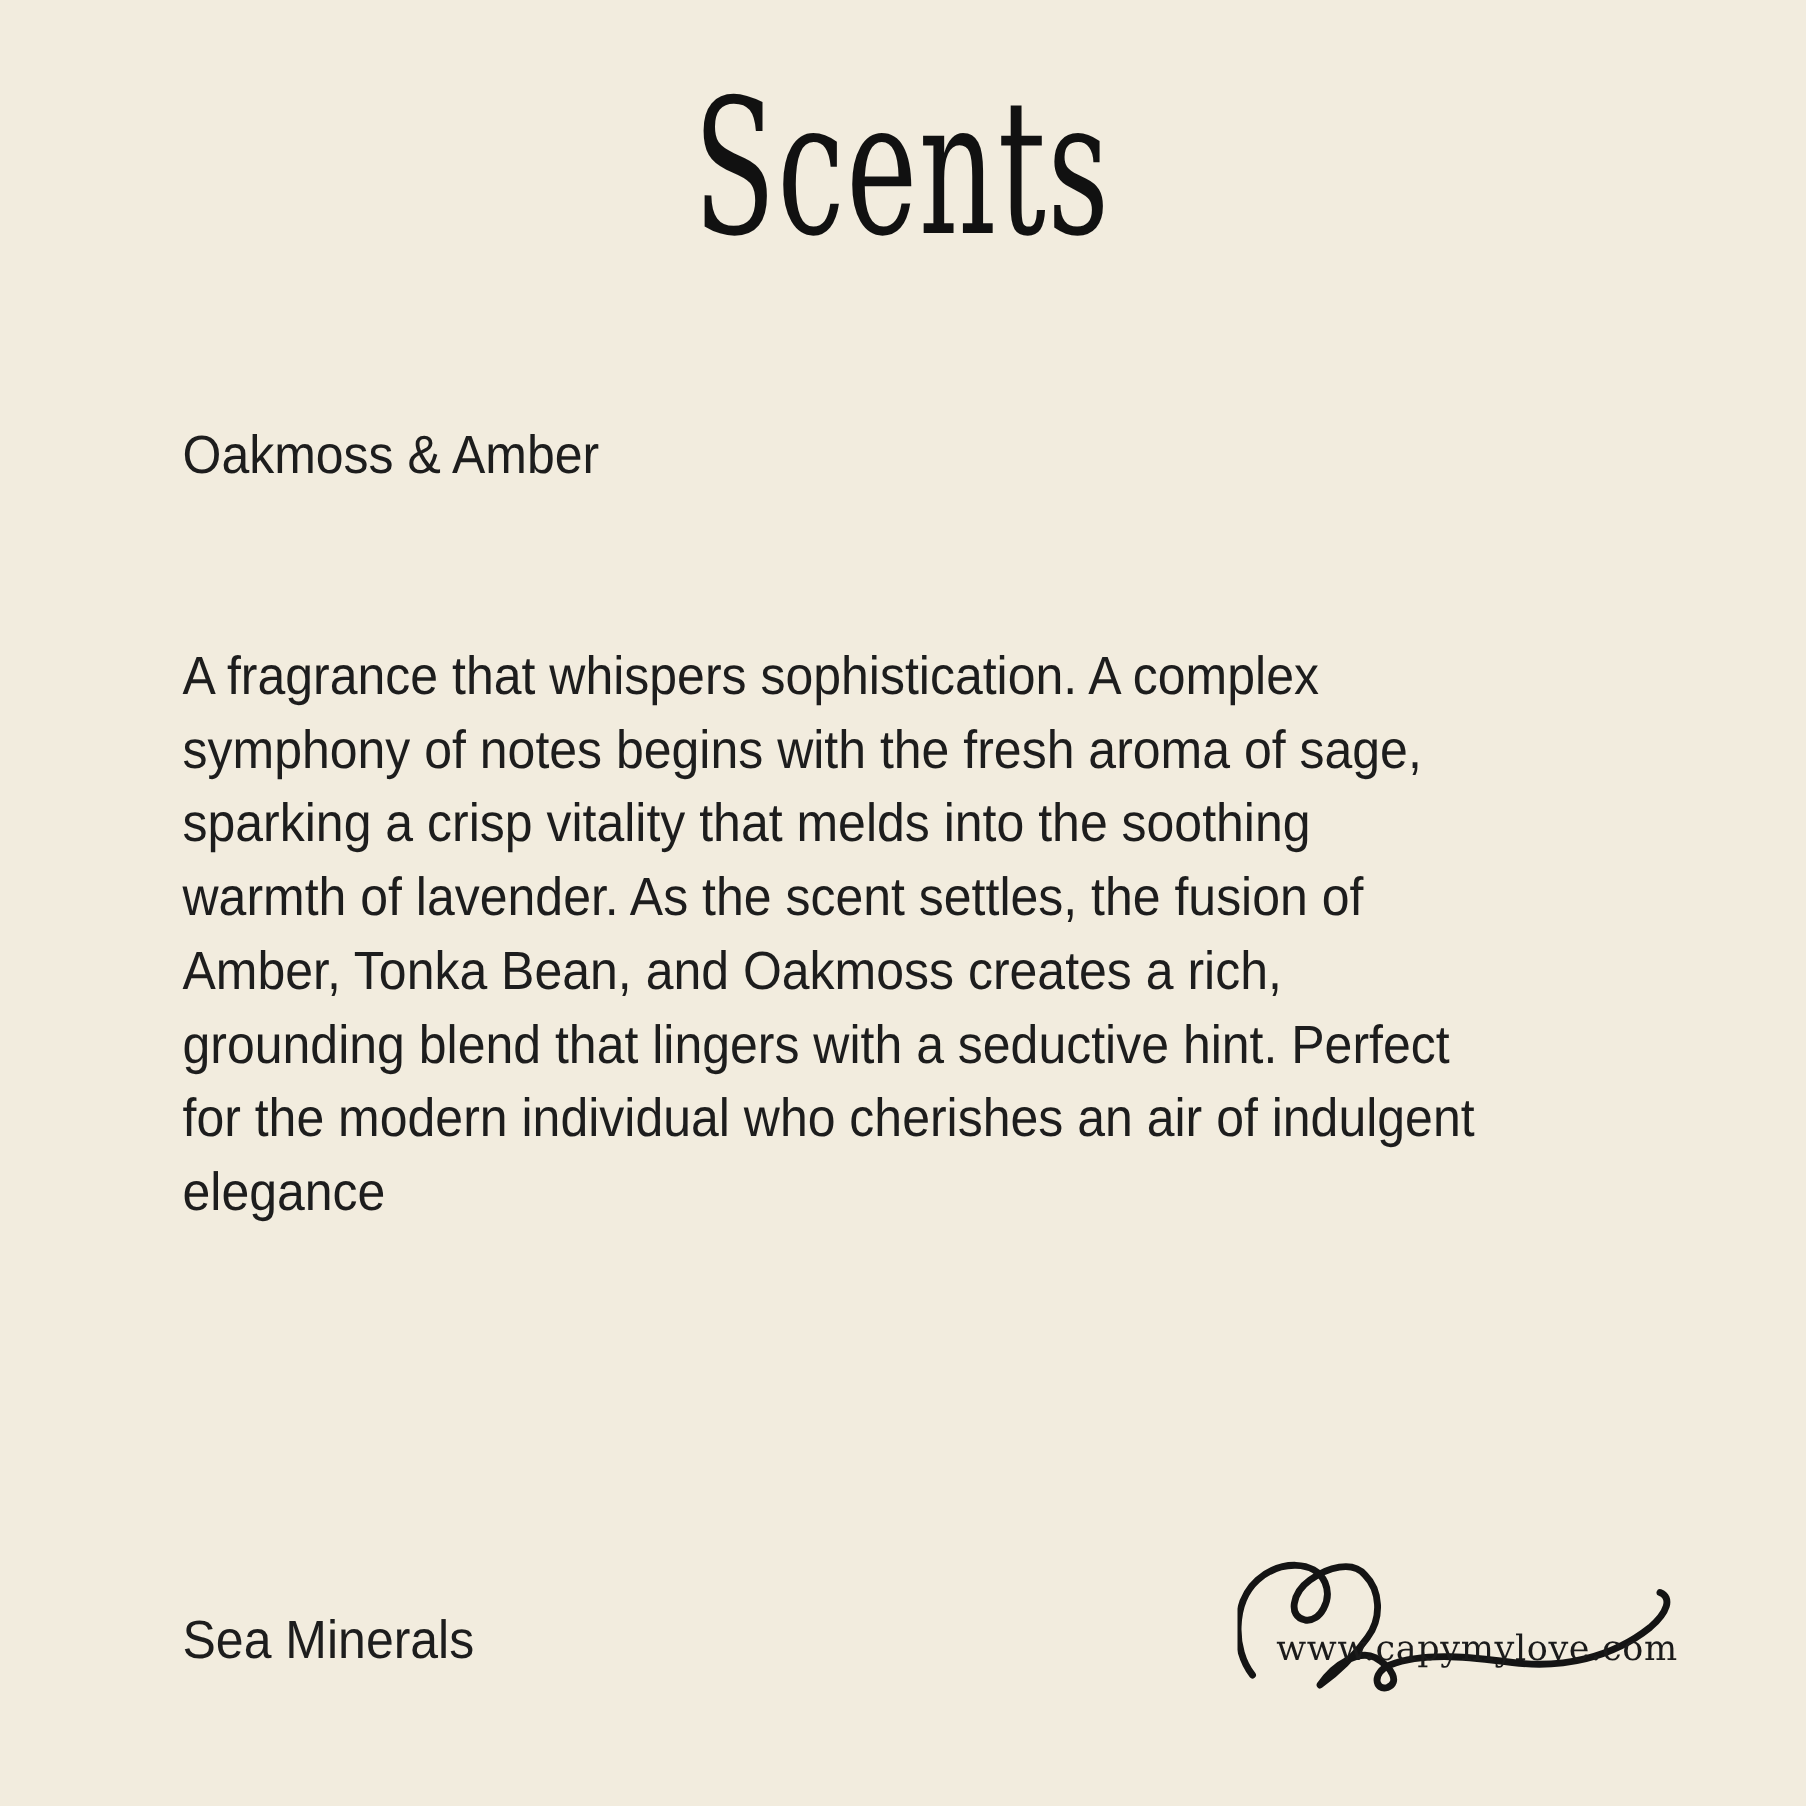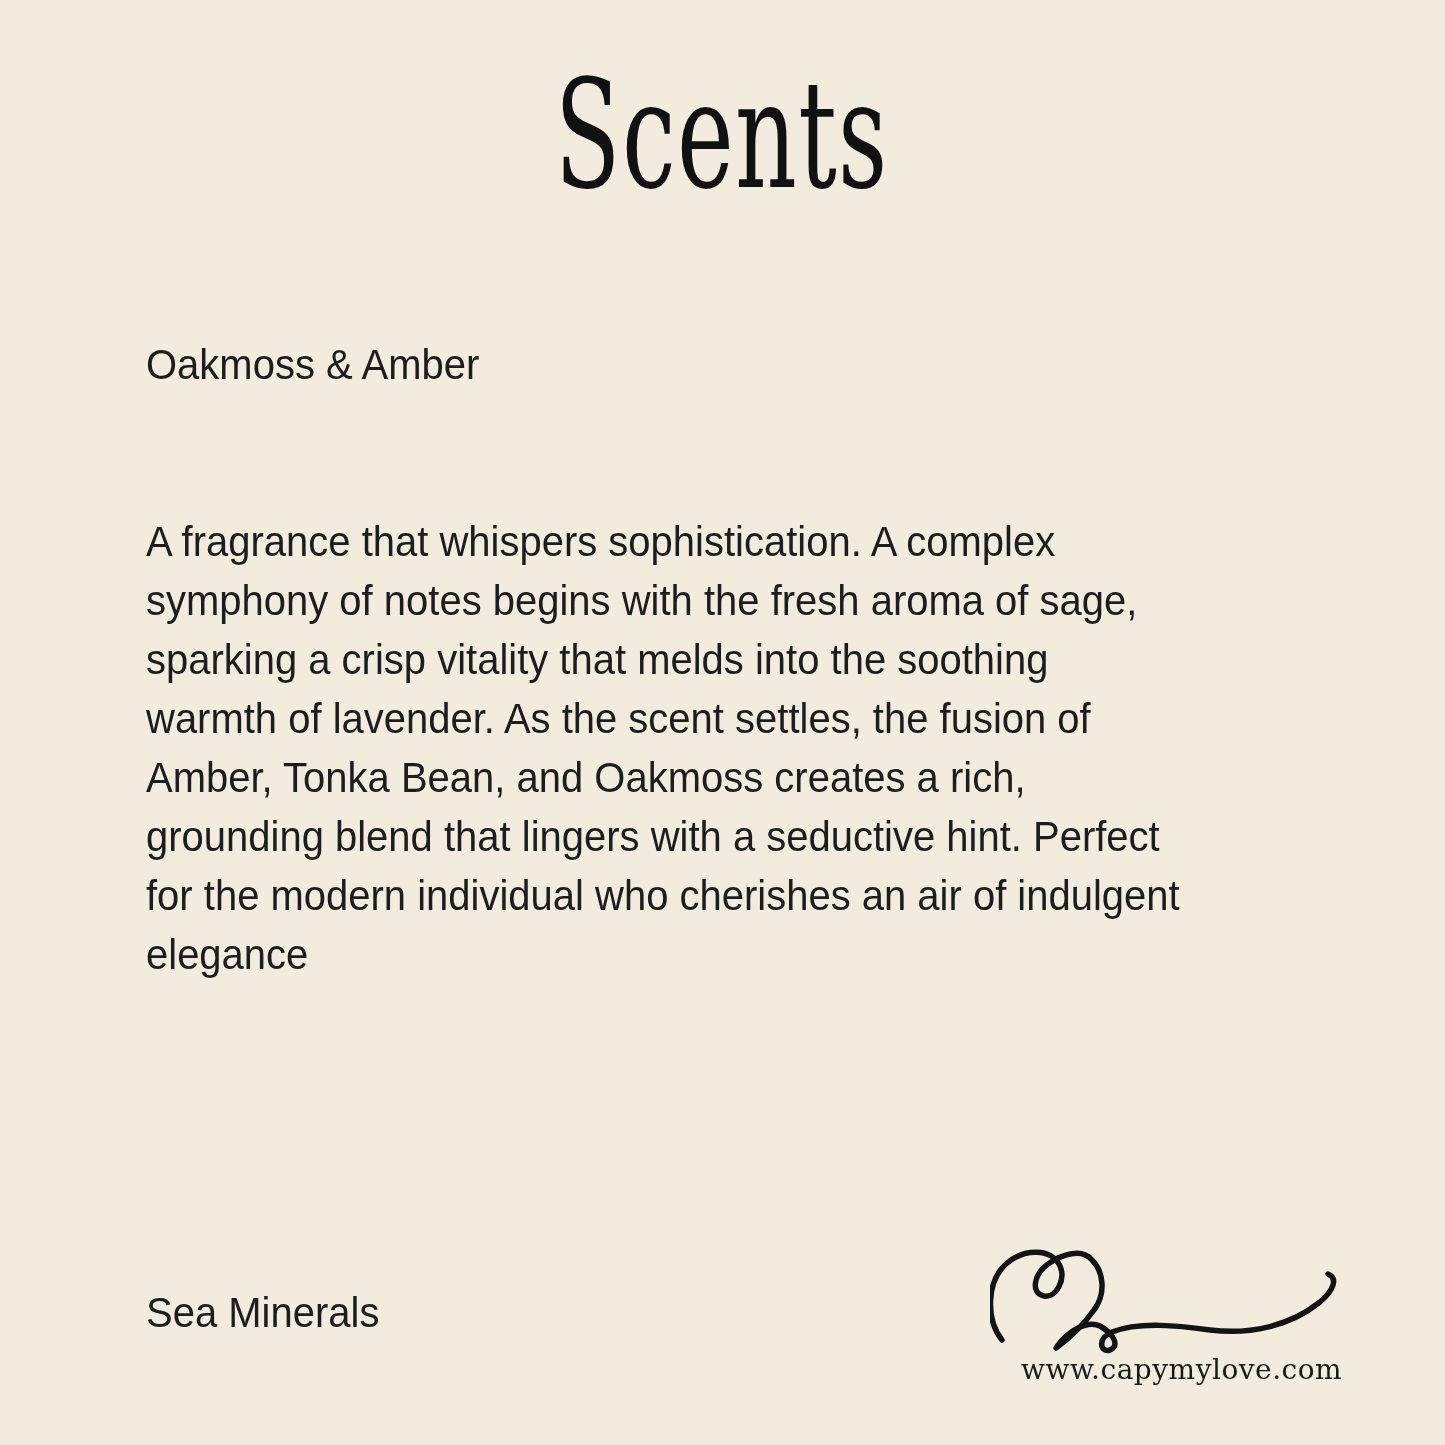--- a/index.html
+++ b/index.html
@@ -42,21 +42,21 @@
   .section-heading{white-space:pre;}
   .section + .section{margin-top:63px;}
   .logo{
     position:absolute;
     left:990px;top:1246px;
     width:360px;height:110px;
   }
   .logo svg{display:block;}
   .website{
     position:absolute;
-    left:1021px;top:1356px;
+    left:1021px;top:1305px;
     width:300px;
     text-align:center;
     font-family:"DejaVu Serif", serif;
     font-size:28px;
     line-height:28px;
     color:#1b1b1b;
     letter-spacing:0.5px;
     white-space:nowrap;
   }
 </style>

